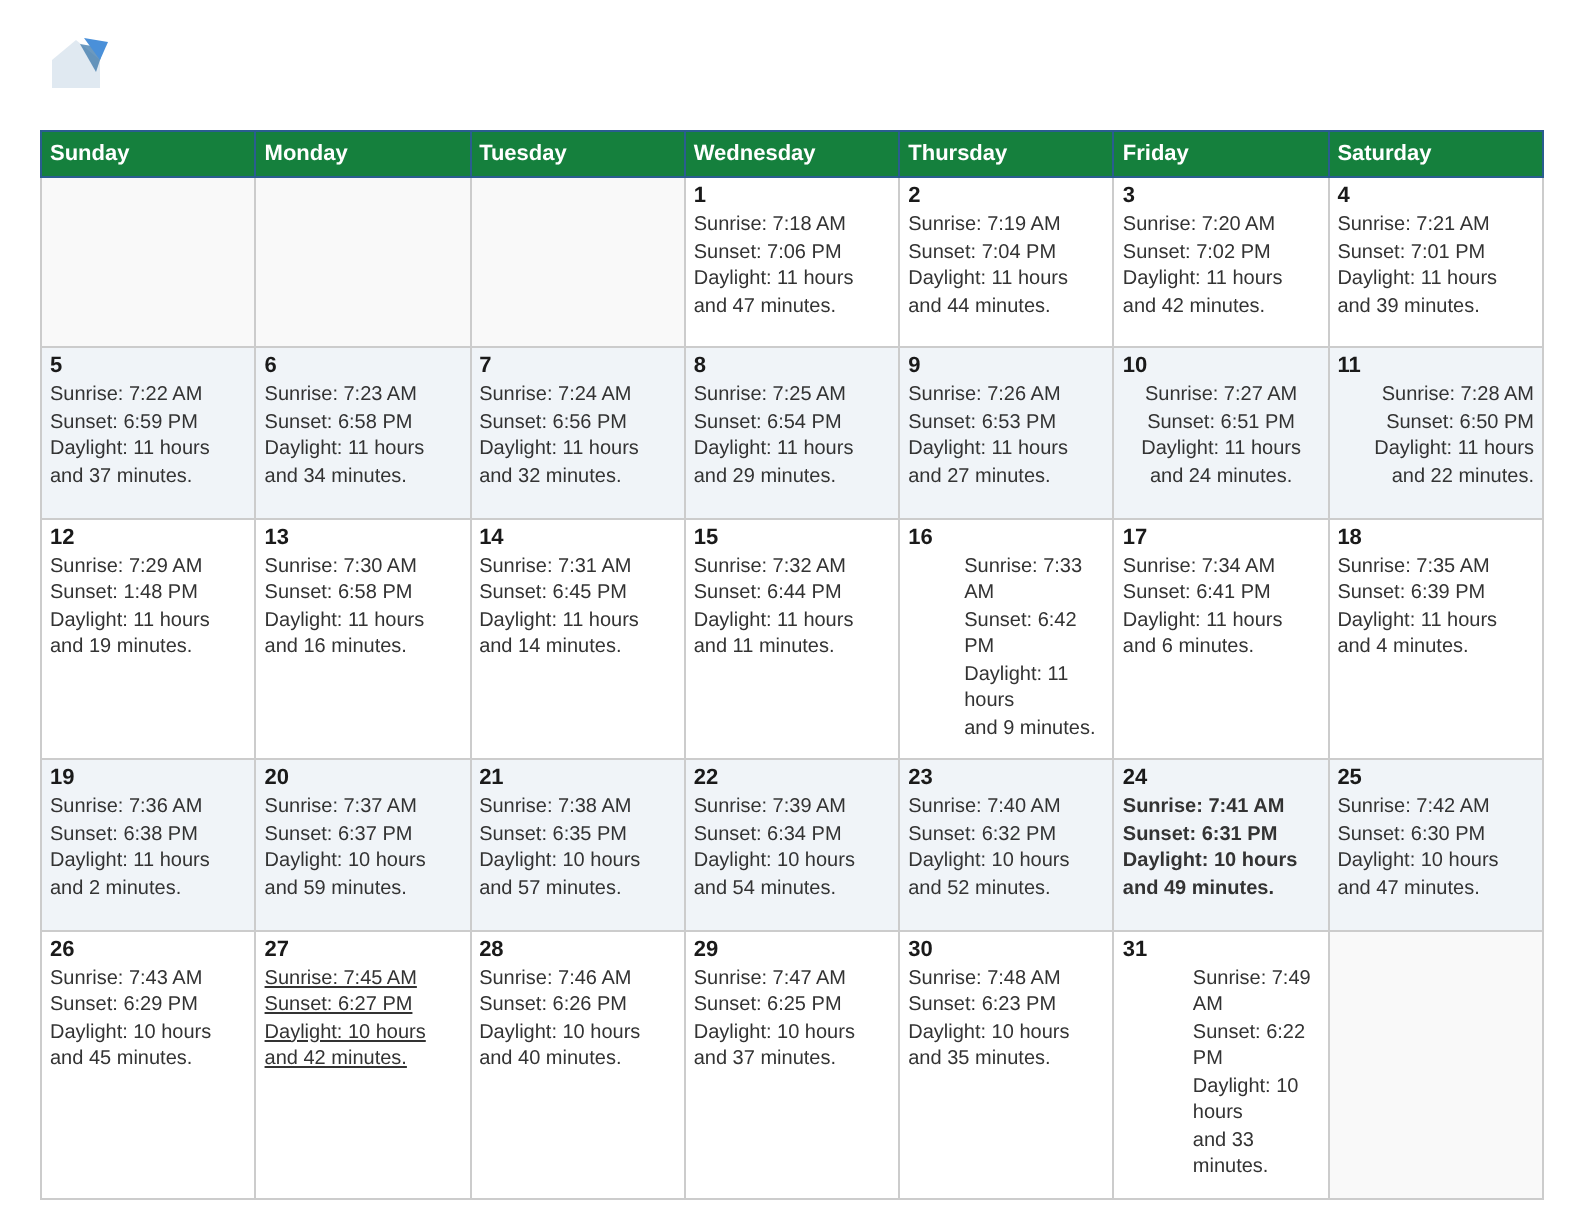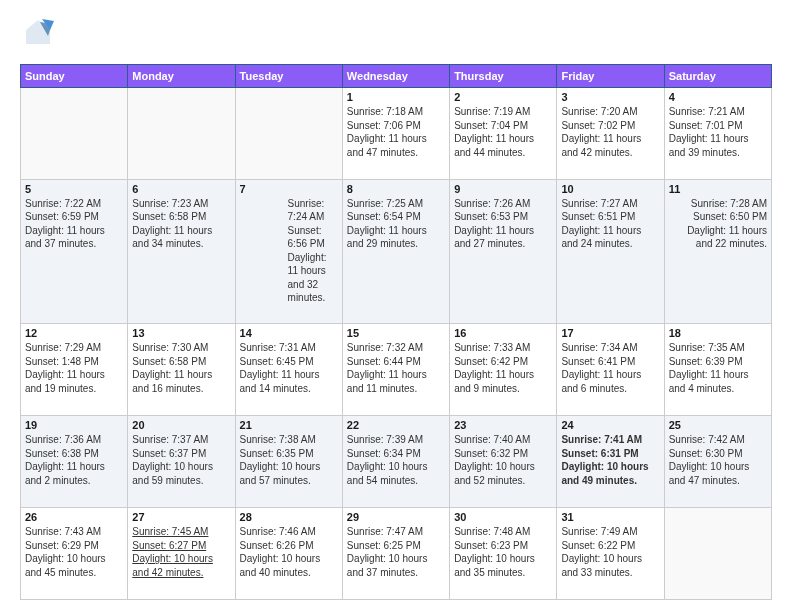--- a/index.html
+++ b/index.html
@@ -51,21 +51,21 @@
       font-weight: normal;
     }
     .calendar {
       flex: 1;
       border: 1px solid #ccc;
       border-collapse: collapse;
       width: 100%;
       table-layout: fixed;
     }
     .calendar th {
-      background-color: #8b5cf6;
+      background-color: #15803d;
       color: #fff;
       font-size: 11px;
       font-weight: bold;
       padding: 5px 4px;
       text-align: left;
       border: 1px solid #2a5d8f;
     }
     .calendar td {
       border: 1px solid #ccc;
       vertical-align: top;
@@ -177,42 +177,42 @@
           </td>
           <td>
             <span class="day-number">6</span>
             <div class="day-info" style="white-space: pre-line;">Sunrise: 7:23 AM
 Sunset: 6:58 PM
 Daylight: 11 hours
 and 34 minutes.</div>
           </td>
           <td>
             <span class="day-number">7</span>
-            <div class="day-info" style="white-space: pre-line; margin-left: 48px;">Sunrise: 7:24 AM
+            <div class="day-info" style="white-space: pre-line;">Sunrise: 7:24 AM
 Sunset: 6:56 PM
 Daylight: 11 hours
 and 32 minutes.</div>
           </td>
           <td>
             <span class="day-number">8</span>
             <div class="day-info" style="white-space: pre-line;">Sunrise: 7:25 AM
 Sunset: 6:54 PM
 Daylight: 11 hours
 and 29 minutes.</div>
           </td>
           <td>
             <span class="day-number">9</span>
             <div class="day-info" style="white-space: pre-line;">Sunrise: 7:26 AM
 Sunset: 6:53 PM
 Daylight: 11 hours
 and 27 minutes.</div>
           </td>
           <td>
             <span class="day-number">10</span>
-            <div class="day-info" style="white-space: pre-line;">Sunrise: 7:27 AM
+            <div class="day-info" style="white-space: pre-line; text-align: center;">Sunrise: 7:27 AM
 Sunset: 6:51 PM
 Daylight: 11 hours
 and 24 minutes.</div>
           </td>
           <td>
             <span class="day-number">11</span>
             <div class="day-info" style="white-space: pre-line; text-align: right;">Sunrise: 7:28 AM
 Sunset: 6:50 PM
 Daylight: 11 hours
 and 22 minutes.</div>
@@ -242,21 +242,21 @@
           </td>
           <td>
             <span class="day-number">15</span>
             <div class="day-info" style="white-space: pre-line;">Sunrise: 7:32 AM
 Sunset: 6:44 PM
 Daylight: 11 hours
 and 11 minutes.</div>
           </td>
           <td>
             <span class="day-number">16</span>
-            <div class="day-info" style="white-space: pre-line;">Sunrise: 7:33 AM
+            <div class="day-info" style="white-space: pre-line; margin-left: 28px;">Sunrise: 7:33 AM
 Sunset: 6:42 PM
 Daylight: 11 hours
 and 9 minutes.</div>
           </td>
           <td>
             <span class="day-number">17</span>
             <div class="day-info" style="white-space: pre-line;">Sunrise: 7:34 AM
 Sunset: 6:41 PM
 Daylight: 11 hours
 and 6 minutes.</div>
@@ -351,21 +351,21 @@
           </td>
           <td>
             <span class="day-number">30</span>
             <div class="day-info" style="white-space: pre-line;">Sunrise: 7:48 AM
 Sunset: 6:23 PM
 Daylight: 10 hours
 and 35 minutes.</div>
           </td>
           <td>
             <span class="day-number">31</span>
-            <div class="day-info" style="white-space: pre-line;">Sunrise: 7:49 AM
+            <div class="day-info" style="white-space: pre-line; margin-left: 35px;">Sunrise: 7:49 AM
 Sunset: 6:22 PM
 Daylight: 10 hours
 and 33 minutes.</div>
           </td>
           <td class="empty"></td>
         </tr>
       </tbody>
   </table>
 </div>
 

